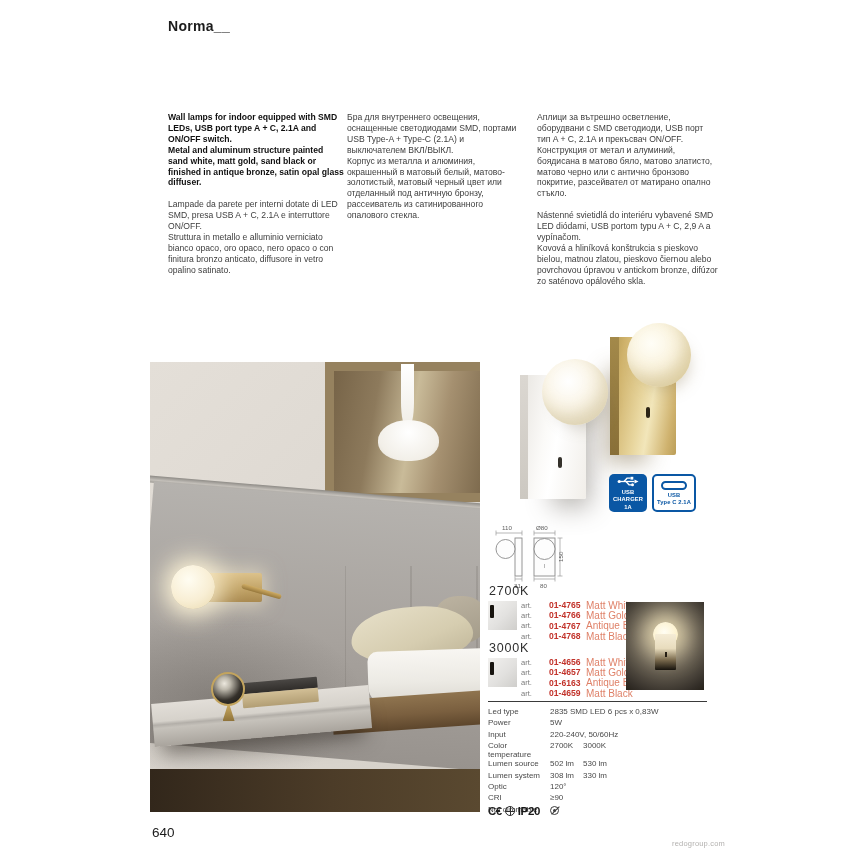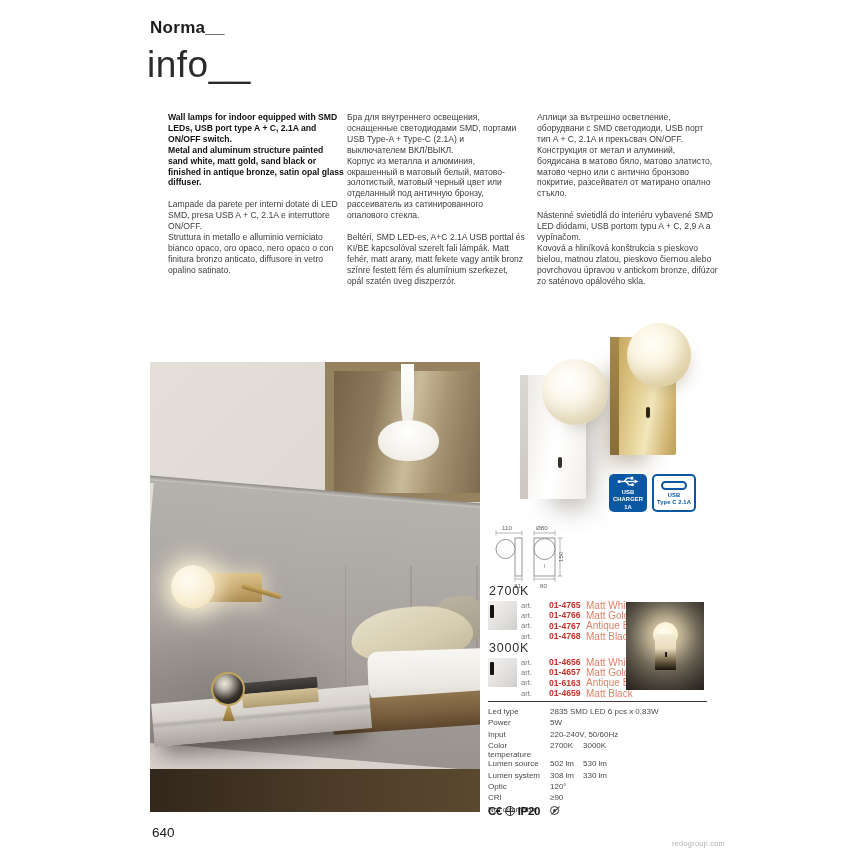--- a/index.html
+++ b/index.html
@@ -1,21 +1,21 @@
 <!DOCTYPE html>
 <html><head>
 <meta charset="utf-8">
 <style>
   * { margin:0; padding:0; box-sizing:border-box; }
   html,body { background:#ffffff; }
   body { font-family:"Liberation Sans", sans-serif; }
   .page { position:relative; width:868px; height:868px; background:#fff; overflow:hidden; }
 
   
-  .brand { position:absolute; left:150px; top:18px; font-size:17px; font-weight:700; color:#1c1c1c; letter-spacing:.3px; }
+  .brand { position:absolute; left:168px; top:18px; font-size:14px; font-weight:700; color:#1c1c1c; letter-spacing:.3px; }
   .title { position:absolute; left:147px; top:44px; font-size:37px; font-weight:300; color:#2b2b2b; letter-spacing:.5px; }
 
   
   .col { position:absolute; top:112px; }
   .col1 { left:150px; width:176px;margin-left:18px; }
   .col2 { left:347px; width:178px; }
   .col3 { left:537px; width:181px; }
   .para { font-size:8.6px; line-height:10.9px; color:#3d3d3d; margin-bottom:11px; white-space:pre-line; }
   .para.bold { font-weight:700; color:#101010; }
 
@@ -138,32 +138,30 @@
   
   .pagenum { position:absolute; left:152px; top:825px; font-size:13.5px; color:#1b1b1b; }
   .site { position:absolute; left:672px; top:839px; font-size:7.5px; color:#b3b1af; letter-spacing:.2px; text-decoration:none; }
 </style>
 </head>
 <body>
 
 <div class="page">
 
   <div class="brand">Norma__</div>
-  <div class="title">info__</div>
 
   <div class="col col1">
     <p class="para bold">Wall lamps for indoor equipped with SMD LEDs, USB port type A + C, 2.1A and ON/OFF switch.
 Metal and aluminum structure painted sand white, matt gold, sand black or finished in antique bronze, satin opal glass diffuser.</p>
     <p class="para">Lampade da parete per interni dotate di LED SMD, presa USB A + C, 2.1A e interruttore ON/OFF.
 Struttura in metallo e alluminio verniciato bianco opaco, oro opaco, nero opaco o con finitura bronzo anticato, diffusore in vetro opalino satinato.</p>
   </div>
   <div class="col col2">
     <p class="para">Бра для внутреннего освещения, оснащенные светодиодами SMD, портами USB Type-A + Type-C (2.1A) и выключателем ВКЛ/ВЫКЛ.
 Корпус из металла и алюминия, окрашенный в матовый белый, матово-золотистый, матовый черный цвет или отделанный под античную бронзу, рассеиватель из сатинированного опалового стекла.</p>
-    <p class="para">Beltéri, SMD LED-es, A+C 2.1A USB porttal és KI/BE kapcsolóval szerelt fali lámpák. Matt fehér, matt arany, matt fekete vagy antik bronz színre festett fém és alumínium szerkezet, opál szatén üveg diszperzór.</p>
   </div>
   <div class="col col3">
     <p class="para">Аплици за вътрешно осветление, оборудвани с SMD светодиоди, USB порт тип A + C, 2.1A и прекъсвач ON/OFF.
 Конструкция от метал и алуминий, боядисана в матово бяло, матово златисто, матово черно или с антично бронзово покритие, разсейвател от матирано опално стъкло.</p>
     <p class="para">Nástenné svietidlá do interiéru vybavené SMD LED diódami, USB portom typu A + C, 2,9 A a vypínačom.
 Kovová a hliníková konštrukcia s pieskovo bielou, matnou zlatou, pieskovo čiernou alebo povrchovou úpravou v antickom bronze, difúzor zo saténovo opálového skla.</p>
   </div>
 
   <div class="photo-main">
     <div class="wall-top"></div>

